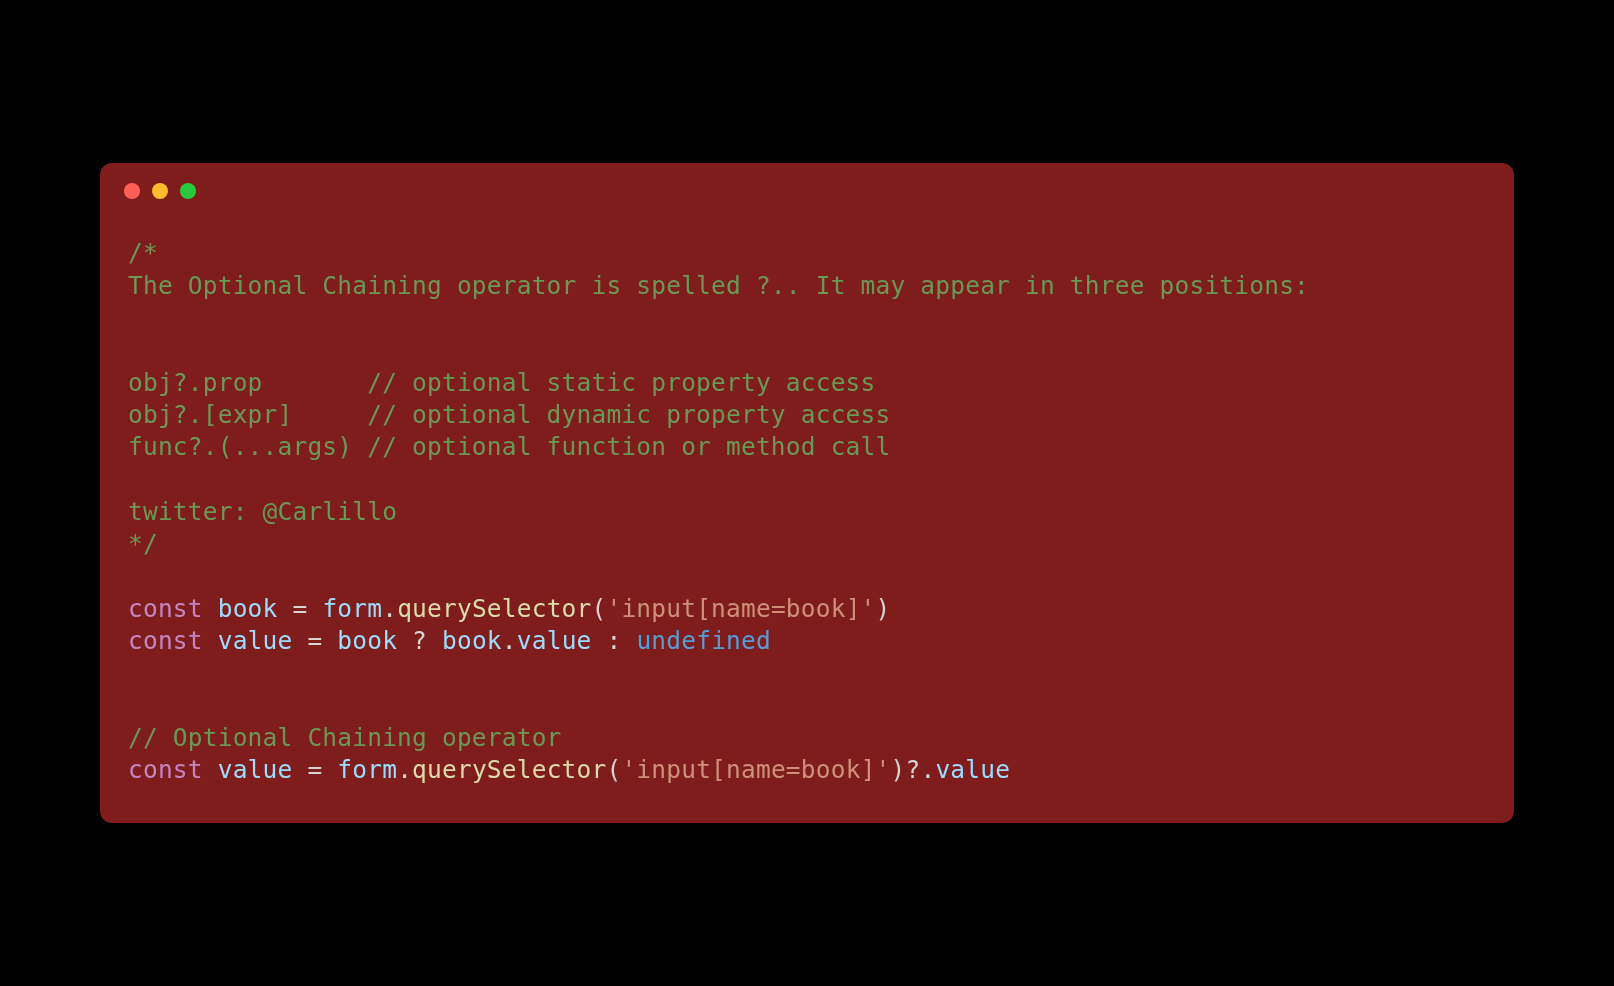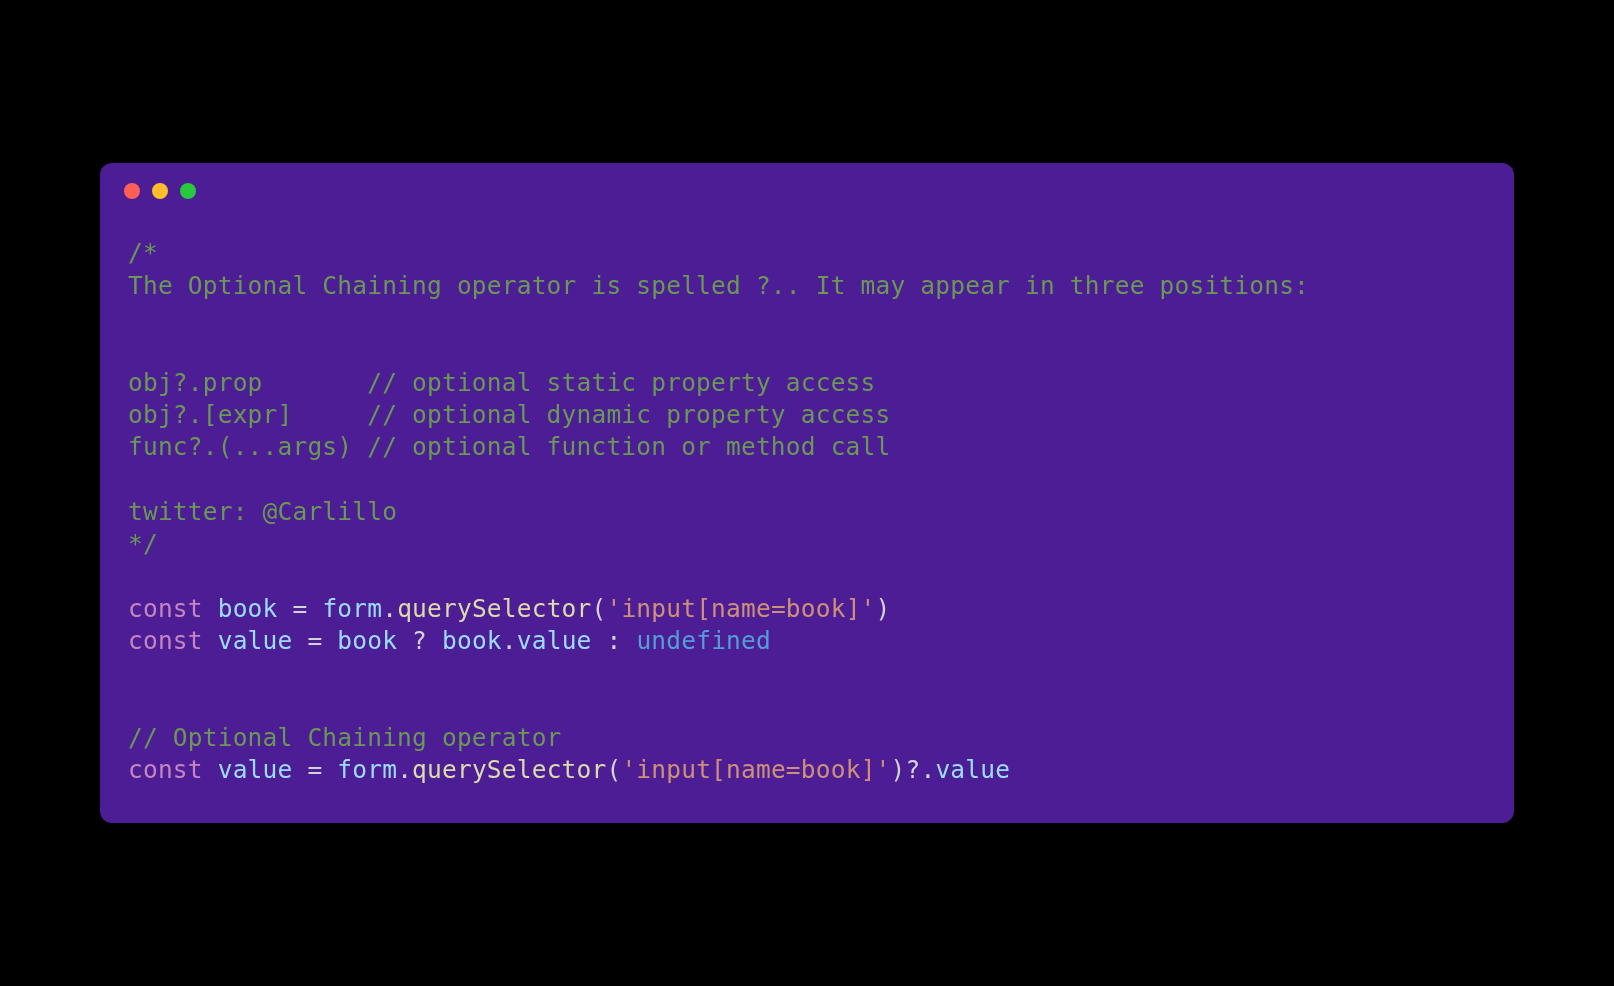--- a/index.html
+++ b/index.html
@@ -6,21 +6,21 @@
   body {
     background: #000;
     width: 1614px;
     height: 986px;
     display: flex;
     align-items: center;
     justify-content: center;
     font-family: ui-monospace, "SF Mono", "Menlo", "Consolas", monospace;
   }
   .window {
-    background: #4c1d95;
+    background: #7f1d1d;
     width: 1414px;
     border-radius: 12px;
     box-shadow: 0 20px 60px rgba(0,0,0,0.5);
     overflow: hidden;
   }
   .titlebar {
     height: 56px;
     display: flex;
     align-items: center;
     padding-left: 24px;

